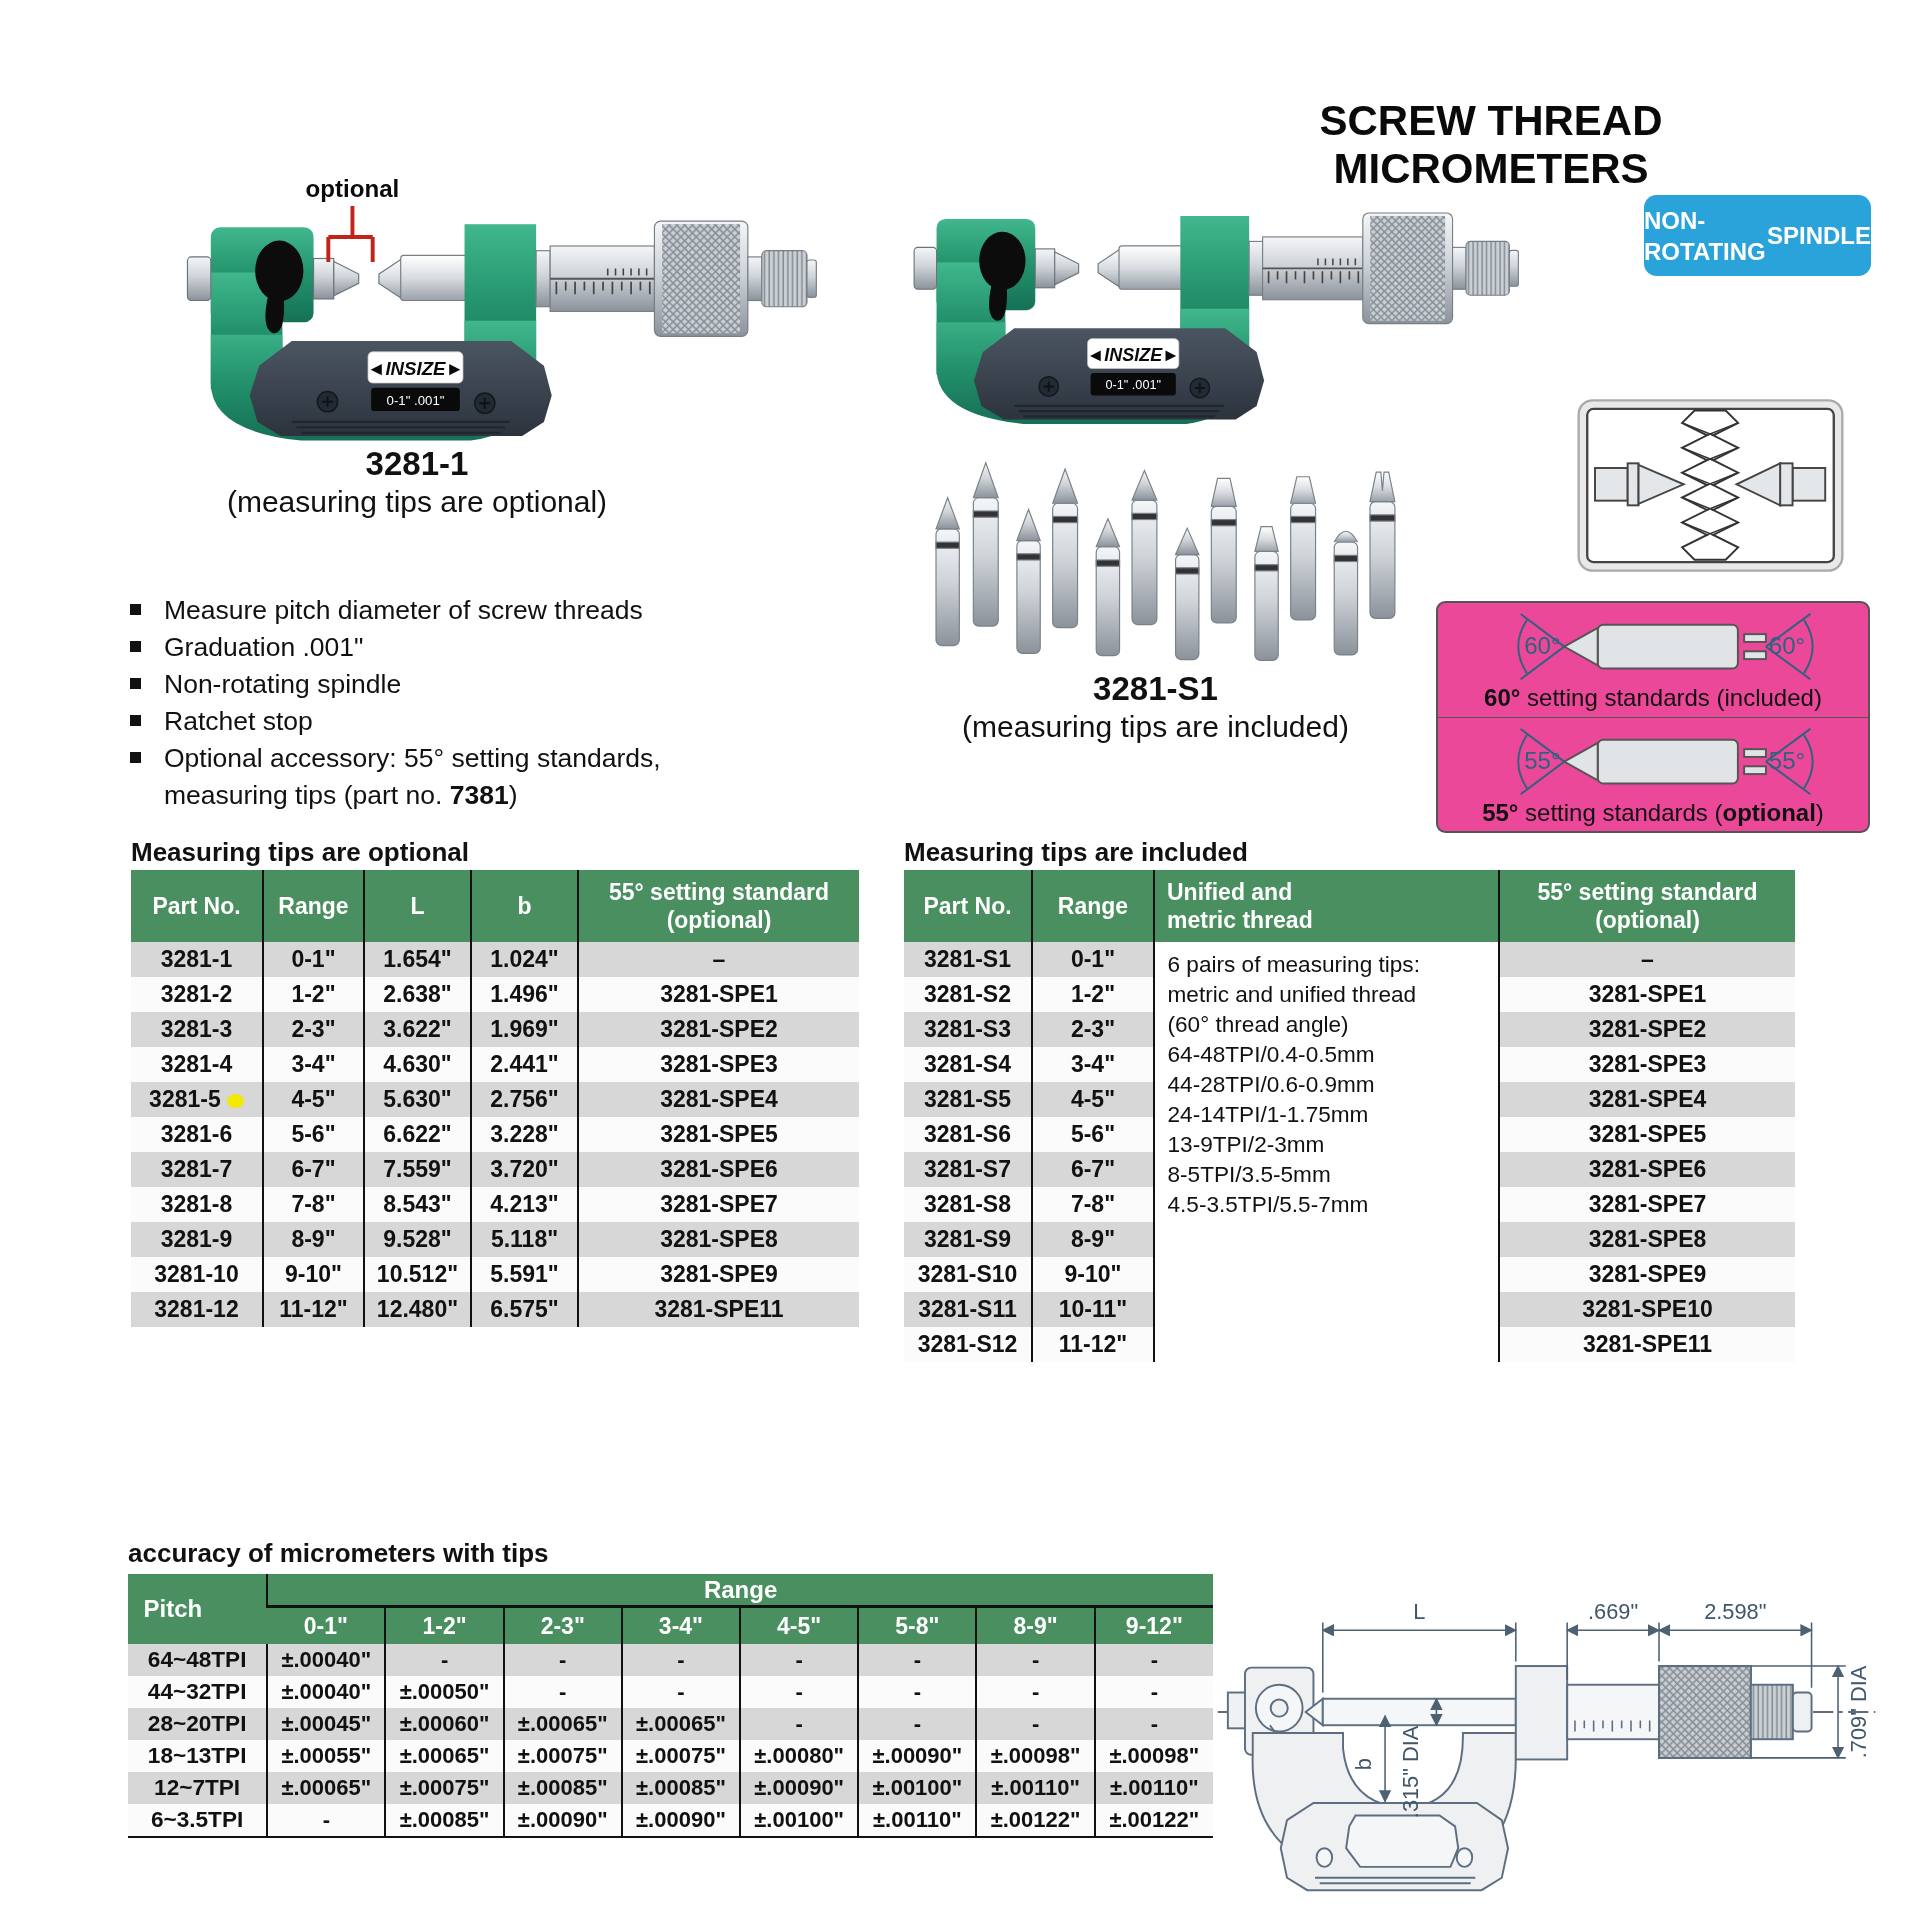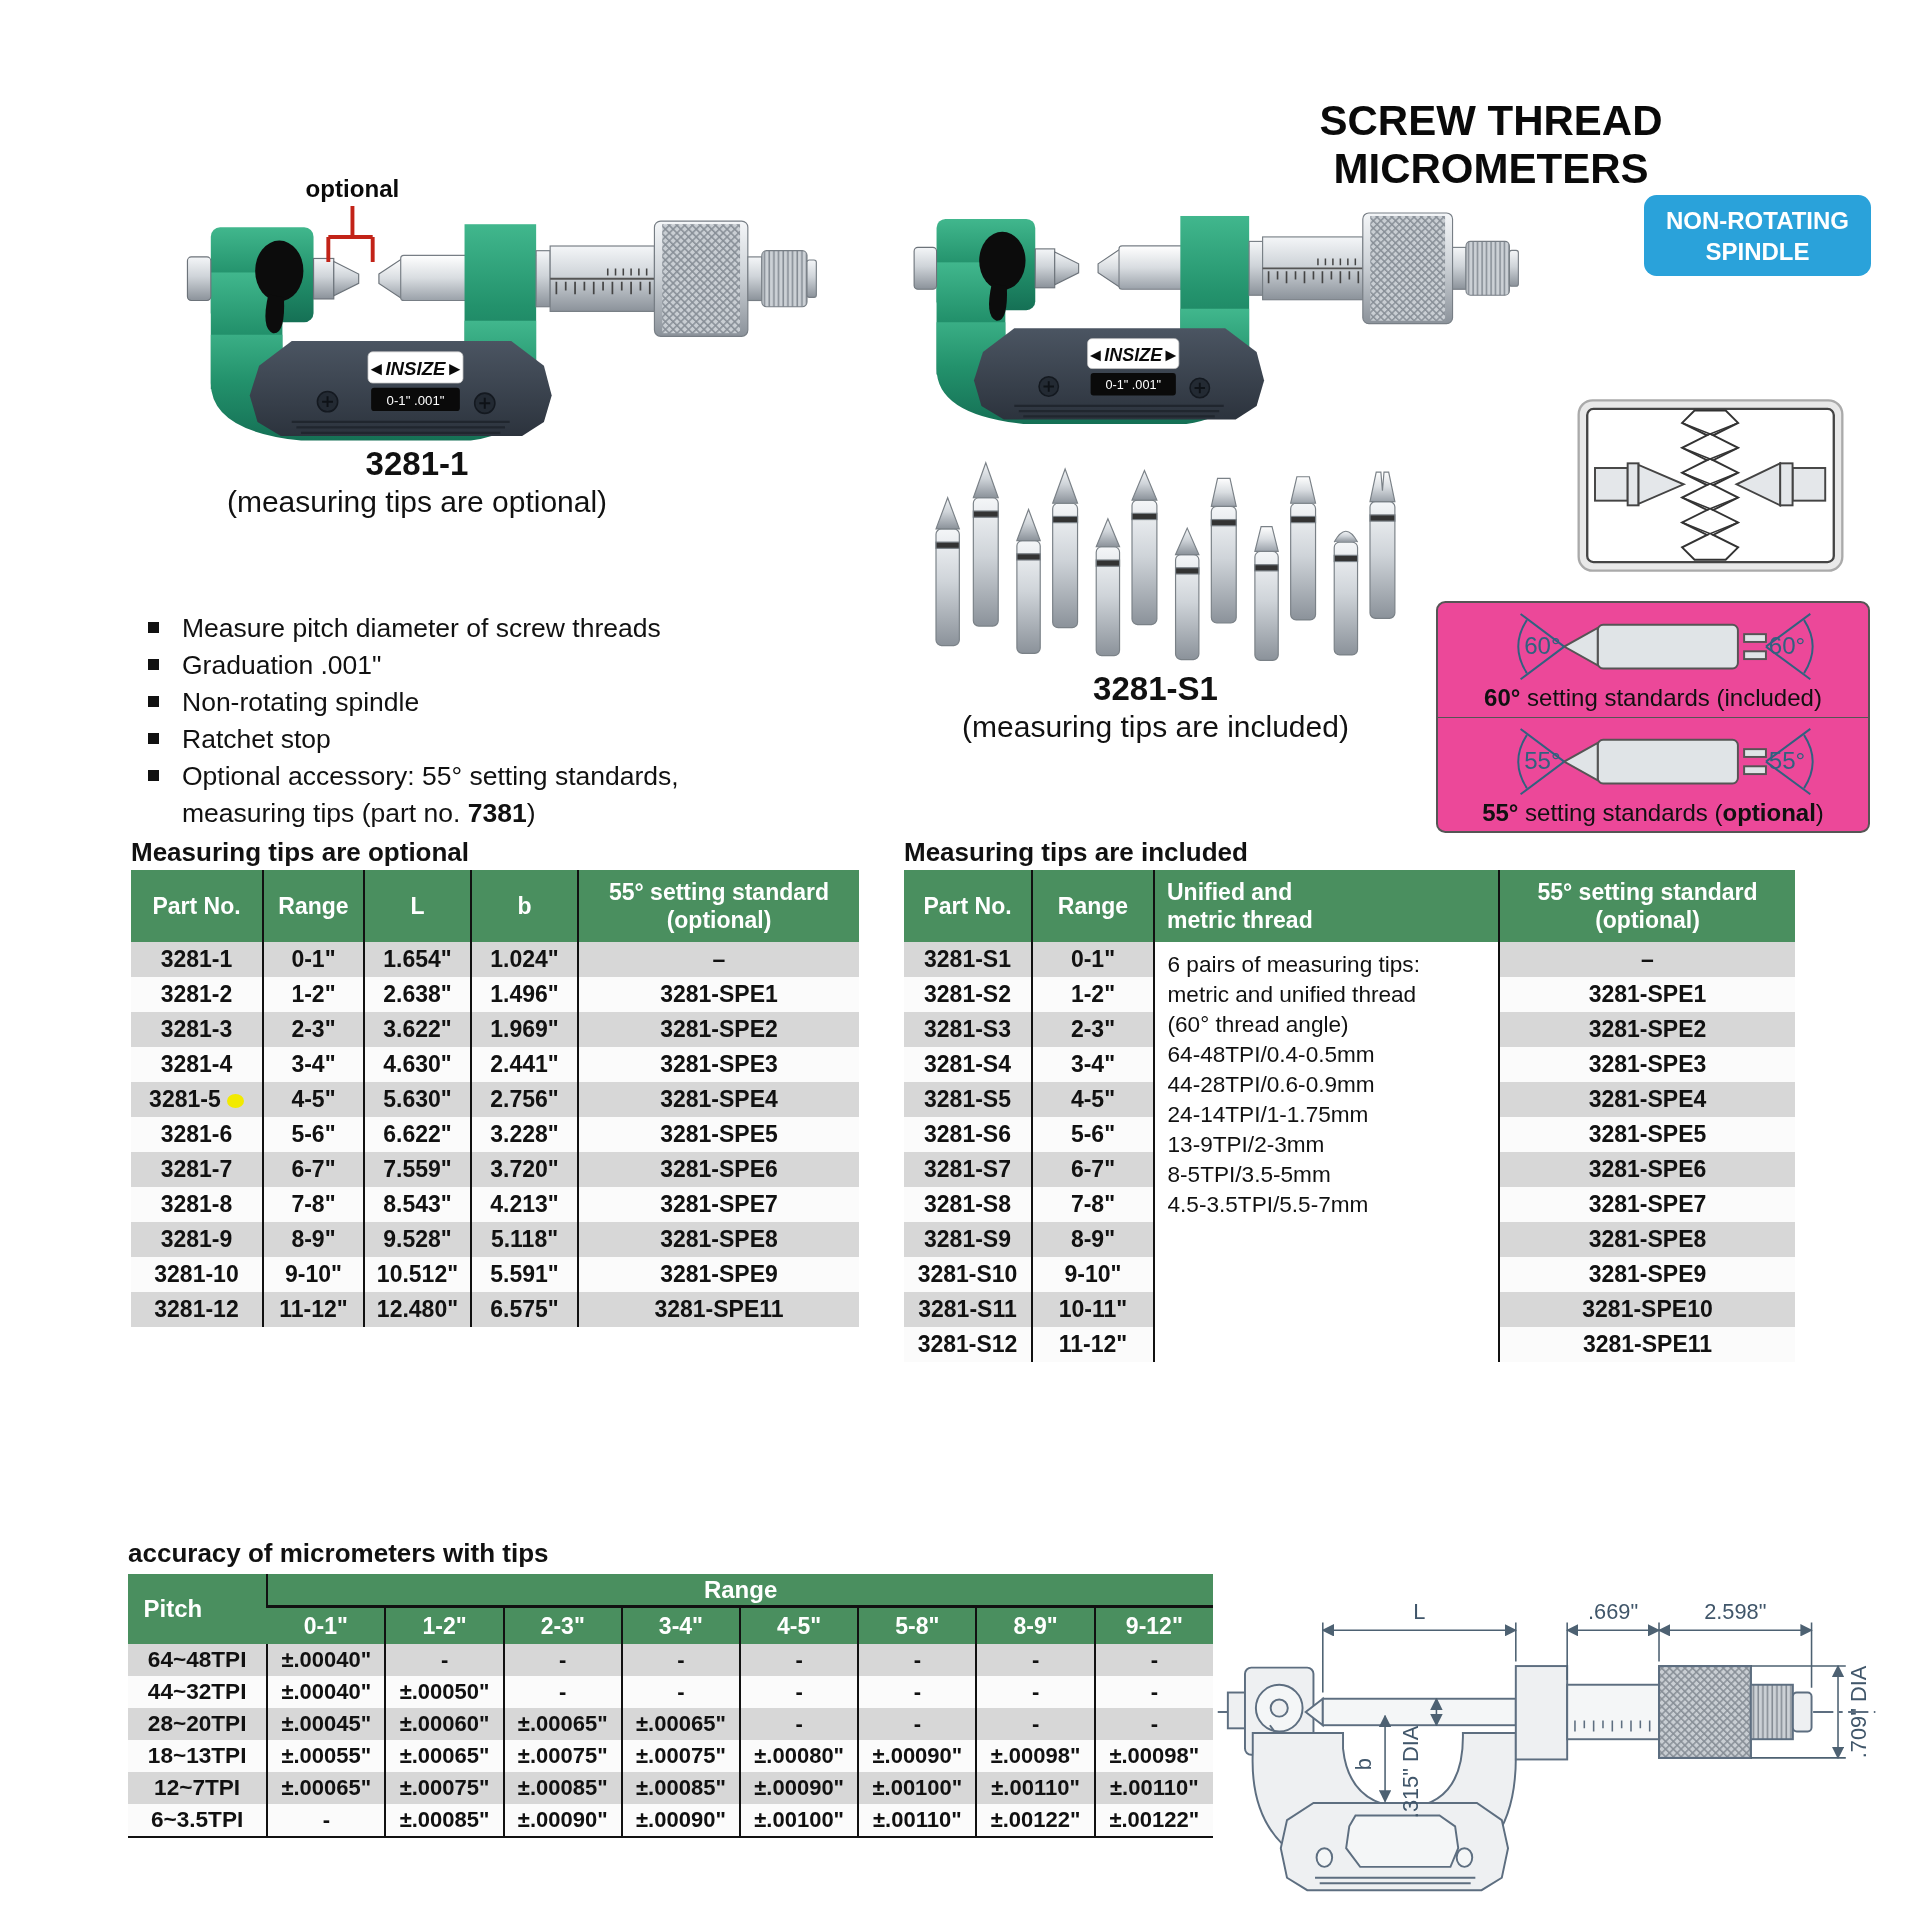--- a/index.html
+++ b/index.html
@@ -5,30 +5,30 @@
   html,body{margin:0;padding:0;}
   body{
     width:1931px;height:1931px;position:relative;background:#fff;overflow:hidden;
     font-family:"Liberation Sans", sans-serif;color:#111;
   }
   .abs{position:absolute;}
   
   .page-title{left:1160px;top:97px;width:662px;text-align:center;
     font-size:42px;font-weight:bold;letter-spacing:0px;color:#0a0a0a;}
   .badge{left:1644px;top:195px;width:227px;height:81px;background:#2aa2da;border-radius:12.5px;
-    display:flex;flex-direction:column;align-items:center;justify-content:center;
+    display:flex;align-items:center;justify-content:center;
     color:#fff;font-weight:bold;font-size:24px;line-height:31px;}
   
   .cap{text-align:center;}
   .cap .model{font-size:33px;font-weight:bold;line-height:39px;}
   .cap .sub{font-size:30px;line-height:37px;}
   .cap-left{left:160px;top:444px;width:514px;}
   .cap-right{left:891px;top:669px;width:529px;}
   
-  .features{left:128px;top:592px;width:732px;list-style:none;margin:18px;padding:0;}
+  .features{left:128px;top:592px;width:732px;list-style:none;margin:0;padding:0;}
   .features li{position:relative;padding-left:36px;font-size:26.5px;line-height:37px;}
   .features li::before{content:"";position:absolute;left:1.6px;top:11.7px;width:11.7px;height:11.7px;background:#111;}
   .features .wrap2{display:block;}
   
   .std-box{left:1436px;top:601px;width:434px;height:232px;border:2.3px solid #555;border-radius:9.3px;background:#ec4899;box-sizing:border-box;}
   .std-row{position:relative;height:114px;}
   .std-row + .std-row{border-top:1.6px solid #555;}
   .std-cap{position:absolute;left:0;right:0;bottom:4.7px;text-align:center;font-size:24px;color:#111;}
   .std-cap b{font-weight:bold;}
   

